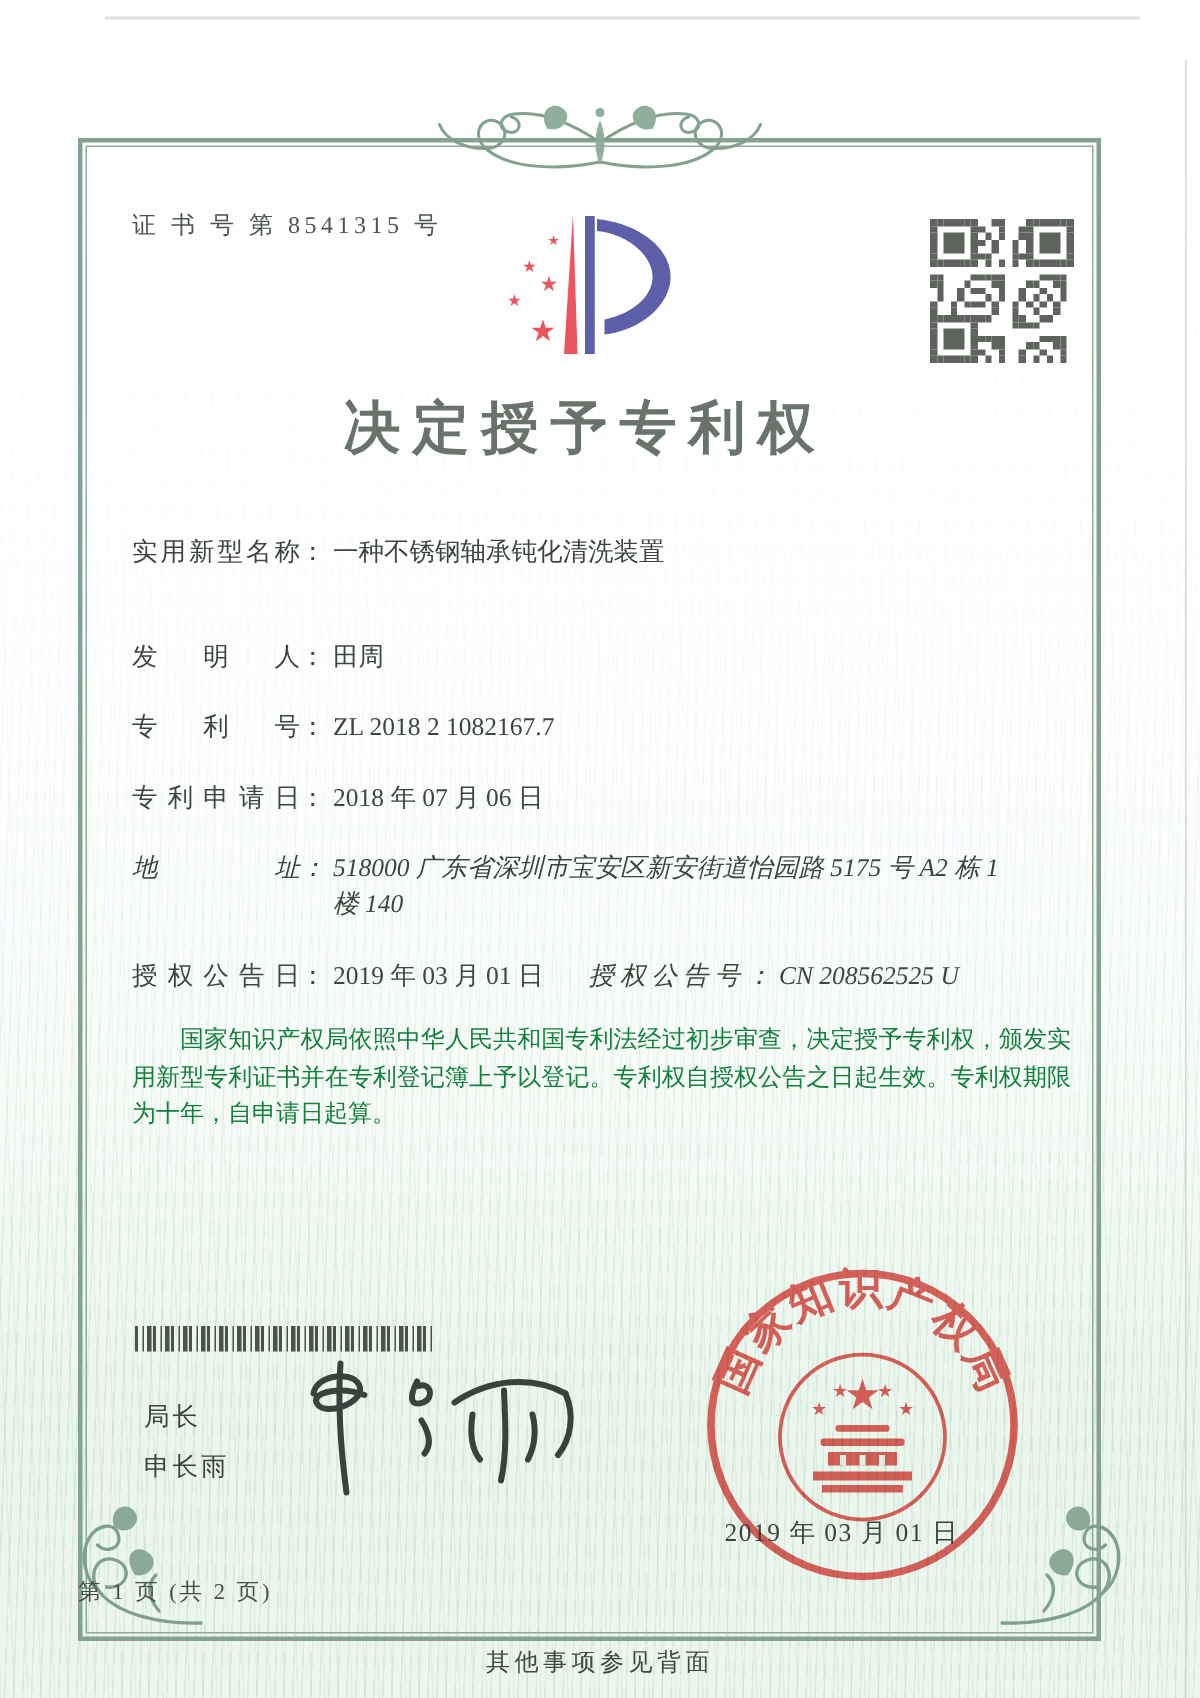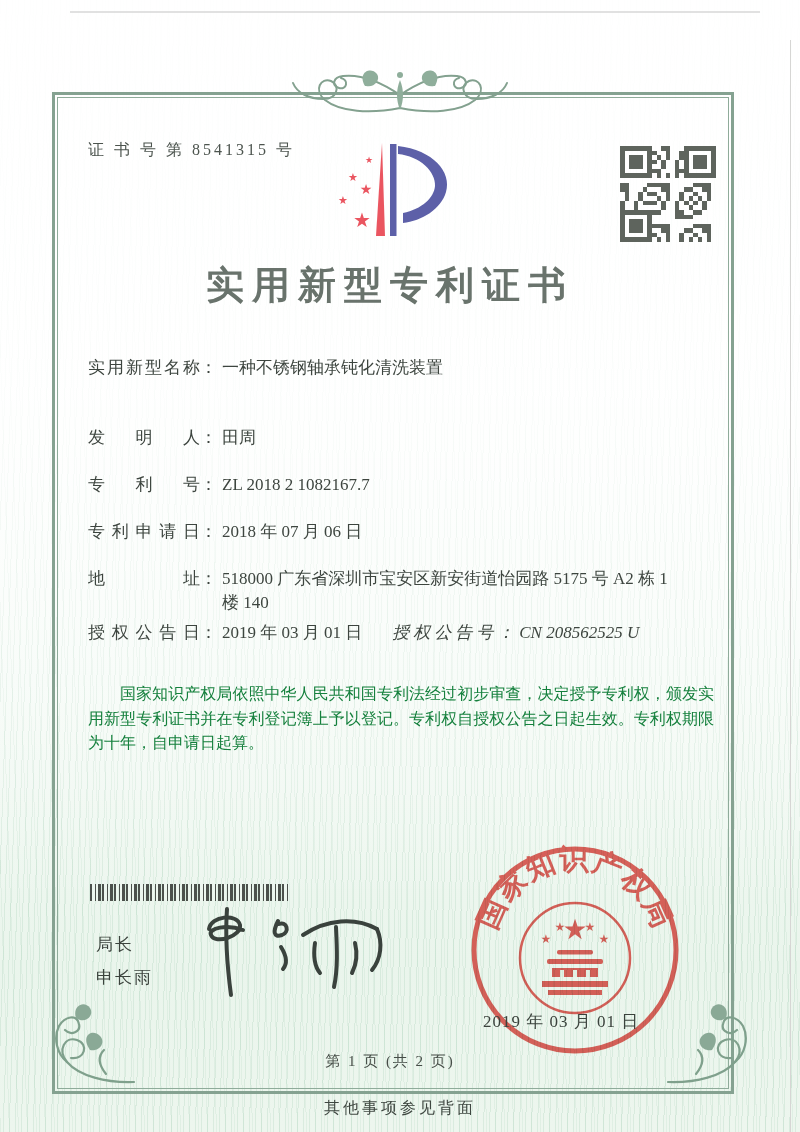--- a/index.html
+++ b/index.html
@@ -39,21 +39,21 @@
   .qr div{background:transparent;}
   .qr div.d{background:#5e645d;}
   .doc-title{
     position:absolute;left:52px;top:260px;width:676px;text-align:center;z-index:3;
     font-size:38px;font-weight:600;letter-spacing:8px;color:#69736c;
   }
   
   .rows{position:absolute;left:88px;top:356px;width:628px;font-size:17px;z-index:3;}
   .row{margin-bottom:23px;line-height:24px;}
   .row.first{margin-bottom:46px;}
-  .row.addr{margin-bottom:6px;}
+  .row.addr{margin-bottom:24px;font-style:italic;}
   .lbl{display:inline-block;width:112px;text-align:justify;text-align-last:justify;vertical-align:top;}
   .colon{vertical-align:top;}
   .val{display:inline-block;vertical-align:top;margin-left:5px;max-width:480px;}
   .val .line{display:block;}
   .pair2{margin-left:30px;font-style:italic;}
   .pair2 .lbl2{letter-spacing:4px;}
   
   .body-text{position:absolute;left:88px;top:682px;width:626px;z-index:3;
     font-size:16px;line-height:24.6px;text-align:justify;color:#15803d;}
   .body-text p{margin:0 0 1px 0;text-indent:2em;}
@@ -61,21 +61,21 @@
   .barcode{position:absolute;left:90px;top:884px;width:202px;height:17px;z-index:3;display:flex;}
   .barcode i{display:block;height:100%;}
   .barcode i.b{background:#4c514c;}
   
   .officer{position:absolute;left:96px;top:928px;z-index:3;font-size:17px;line-height:33px;letter-spacing:2px;color:#3b433d;}
   .sign{position:absolute;left:185px;top:903px;z-index:4;}
   
   .seal{position:absolute;left:469px;top:844px;width:212px;height:212px;z-index:3;opacity:.9;mix-blend-mode:multiply;}
   .seal-date{position:absolute;left:483px;top:1010px;width:220px;z-index:5;font-size:17px;letter-spacing:1px;color:#3a423c;}
   
-  .page-info{position:absolute;left:52px;top:1052px;width:676px;text-align:center;z-index:3;font-size:15px;letter-spacing:2px;color:#454d47;}
+  .page-info{position:absolute;left:52px;top:1052px;width:676px;text-align:left;z-index:3;font-size:15px;letter-spacing:2px;color:#454d47;}
   .back-note{position:absolute;left:0;top:1098px;width:800px;text-align:center;z-index:3;font-size:16px;letter-spacing:3px;color:#3f4741;}
 </style>
 </head>
 <body>
 
 <div class="paper-bg"></div>
 <div class="paper-fade"></div>
 <div class="scan-edge-top"></div>
 <div class="scan-edge-right"></div>
 
@@ -581,21 +581,21 @@
     <div class="d"></div>
     <div></div>
     <div class="d"></div>
     <div></div>
     <div class="d"></div>
     <div></div>
     <div class="d"></div>
     <div></div>
   </div>
 
-<div class="doc-title">实用新型专利证书</div>
+<div class="doc-title">决定授予专利权</div>
 
 <div class="rows">
   <div class="row first">
     <span class="lbl">实用新型名称</span><span class="colon">：</span><span class="val">一种不锈钢轴承钝化清洗装置</span>
   </div>
   <div class="row">
     <span class="lbl">发明人</span><span class="colon">：</span><span class="val">田周</span>
   </div>
   <div class="row">
     <span class="lbl">专利号</span><span class="colon">：</span><span class="val">ZL 2018 2 1082167.7</span>

